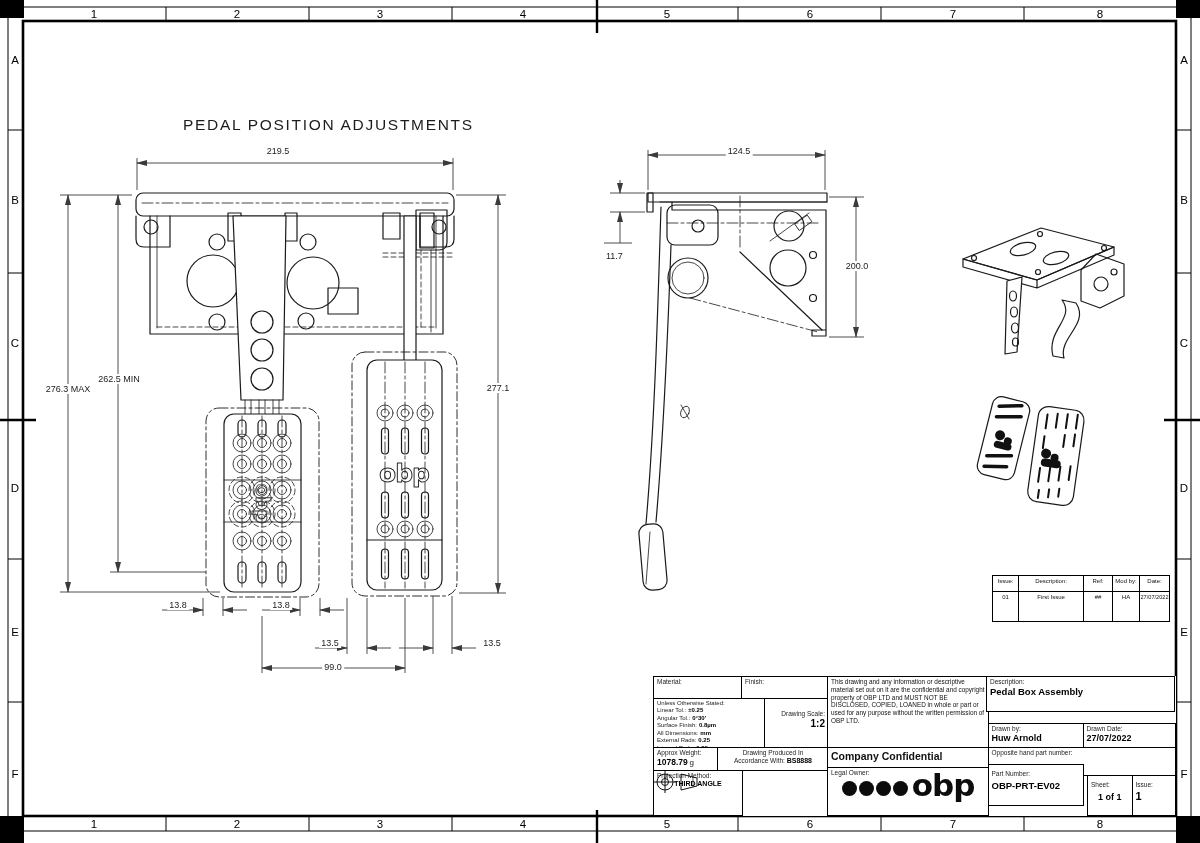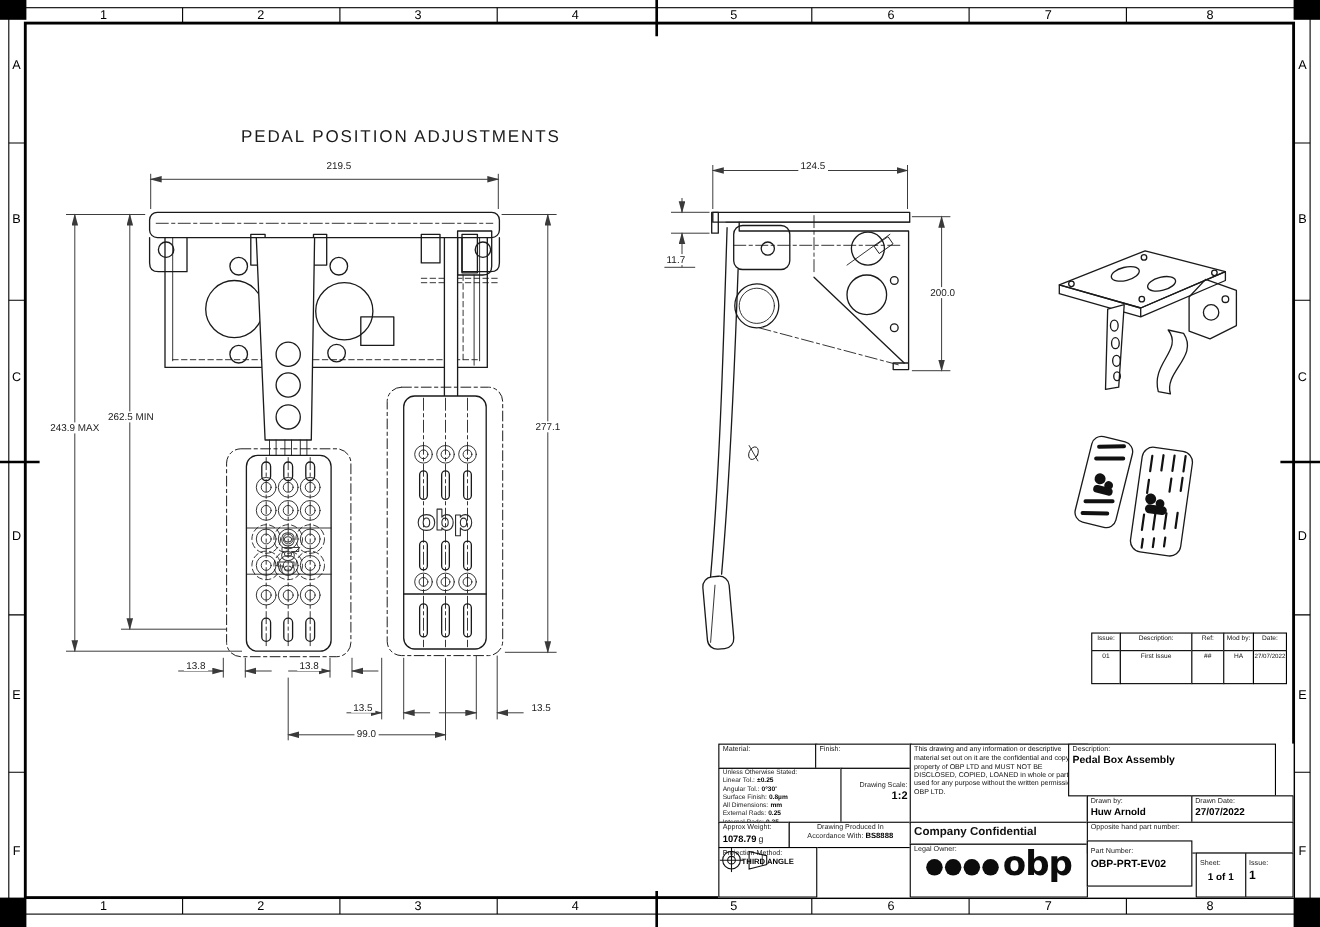--- a/index.html
+++ b/index.html
@@ -11,22 +11,22 @@
   .thin{stroke-width:0.8;}
   .dash{stroke-dasharray:5 3;stroke-width:0.8;}
   .cdash{stroke-dasharray:11 3 3 3;stroke-width:0.8;}
   .phant{stroke-dasharray:9 3 3 3;stroke-width:0.9;}
   .dim{stroke:#3a3a3a;stroke-width:0.9;fill:none;}
   .bord{stroke:#000;fill:none;}
   .padlogo{font:700 20px "DejaVu Sans",sans-serif;fill:none;stroke:#3a3a3a;stroke-width:0.9;letter-spacing:-1px;text-anchor:middle;}
   .padlogo2{font:700 25px "DejaVu Sans",sans-serif;fill:none;stroke:#2a2a2a;stroke-width:1;letter-spacing:-1px;text-anchor:middle;}
   .bl{position:absolute;font-size:11.5px;color:#000;transform:translate(-50%,-50%);z-index:3;}
   .dim-label{position:absolute;font-size:9px;color:#222;background:#fff;padding:0 2px;white-space:nowrap;transform:translateX(-50%);z-index:2;}
-  .dim-label.nc{transform:none;}
-  .view-title{position:absolute;left:183px;top:116px;font-size:15.5px;letter-spacing:1.7px;color:#1c1c1c;z-index:2;margin-left:36px;}
+  .dim-label.nc{transform:none;margin-top:20px;}
+  .view-title{position:absolute;left:183px;top:116px;font-size:15.5px;letter-spacing:1.7px;color:#1c1c1c;z-index:2;}
   
   .tb-wrap{position:absolute;left:653px;top:676px;width:523px;height:140px;z-index:4;background:#fff;}
   .tb{position:absolute;border:1.5px solid #000;box-sizing:border-box;padding:1px 3px;font-size:6.5px;line-height:1.25;background:#fff;overflow:hidden;}
   .tb .lab{font-size:6.5px;color:#222;}
   .tb .val{font-weight:bold;color:#000;}
   .tol-line{display:flex;gap:2px;font-size:6px;}
   .tol-line .val{font-size:6px;}
   .notice{font-size:6.4px;line-height:1.22;color:#111;}
   .conf{font-size:10.5px;font-weight:bold;padding-top:2px;}
   .logo-row{display:flex;align-items:center;justify-content:center;gap:2px;margin-top:2px;}
@@ -271,22 +271,22 @@
           M1044,492 v8 M1054,490 v8 M1064,488 v8"></path>
         <circle cx="1046" cy="455" r="5" fill="#111" stroke="none"></circle>
         <circle cx="1055" cy="458" r="4" fill="#111" stroke="none"></circle>
         <rect x="1042" y="460" width="20" height="8" rx="4" fill="#111" stroke="none"></rect>
       </g>
     </g>
   </svg>
 
   <div class="view-title">PEDAL POSITION ADJUSTMENTS</div>
 
-  <span class="dim-label" style="left:308px;top:146px">219.5</span>
-  <span class="dim-label" style="left:68px;top:384px">243.9 MAX</span>
+  <span class="dim-label" style="left:278px;top:146px">219.5</span>
+  <span class="dim-label" style="left:68px;top:384px">276.3 MAX</span>
   <span class="dim-label" style="left:119px;top:374px">262.5 MIN</span>
   <span class="dim-label" style="left:498px;top:383px">277.1</span>
   <span class="dim-label" style="left:178px;top:600px">13.8</span>
   <span class="dim-label" style="left:281px;top:600px">13.8</span>
   <span class="dim-label" style="left:330px;top:638px">13.5</span>
   <span class="dim-label" style="left:492px;top:638px">13.5</span>
   <span class="dim-label" style="left:333px;top:662px">99.0</span>
   <span class="dim-label" style="left:739px;top:146px">124.5</span>
   <span class="dim-label nc" style="left:604px;top:231px">11.7</span>
   <span class="dim-label" style="left:857px;top:261px">200.0</span>
@@ -404,21 +404,21 @@
     <div class="tb" style="left:174px;top:90.5px;width:162px;height:49.5px">
       <div class="lab">Legal Owner:</div>
       <div class="logo-row">
         <span class="logo-dot"></span>
         <span class="logo-dot"></span>
         <span class="logo-dot"></span>
         <span class="logo-dot"></span>
         <span class="logo-txt">obp</span>
       </div>
     </div>
-    <div class="tb" style="left:318px;top:0;width:188.5px;height:48px">
+    <div class="tb" style="left:333px;top:0;width:188.5px;height:36px">
       <div class="lab">Description:</div>
       <div class="val" style="font-size:9.5px">Pedal Box Assembly</div>
     </div>
     <div class="tb" style="left:334.5px;top:46.5px;width:96px;height:26px">
       <div class="lab">Drawn by:</div>
       <div class="val" style="font-size:9px">Huw Arnold</div>
     </div>
     <div class="tb" style="left:429.5px;top:46.5px;width:93.5px;height:26px">
       <div class="lab">Drawn Date:</div>
       <div class="val" style="font-size:9px">27/07/2022</div>

